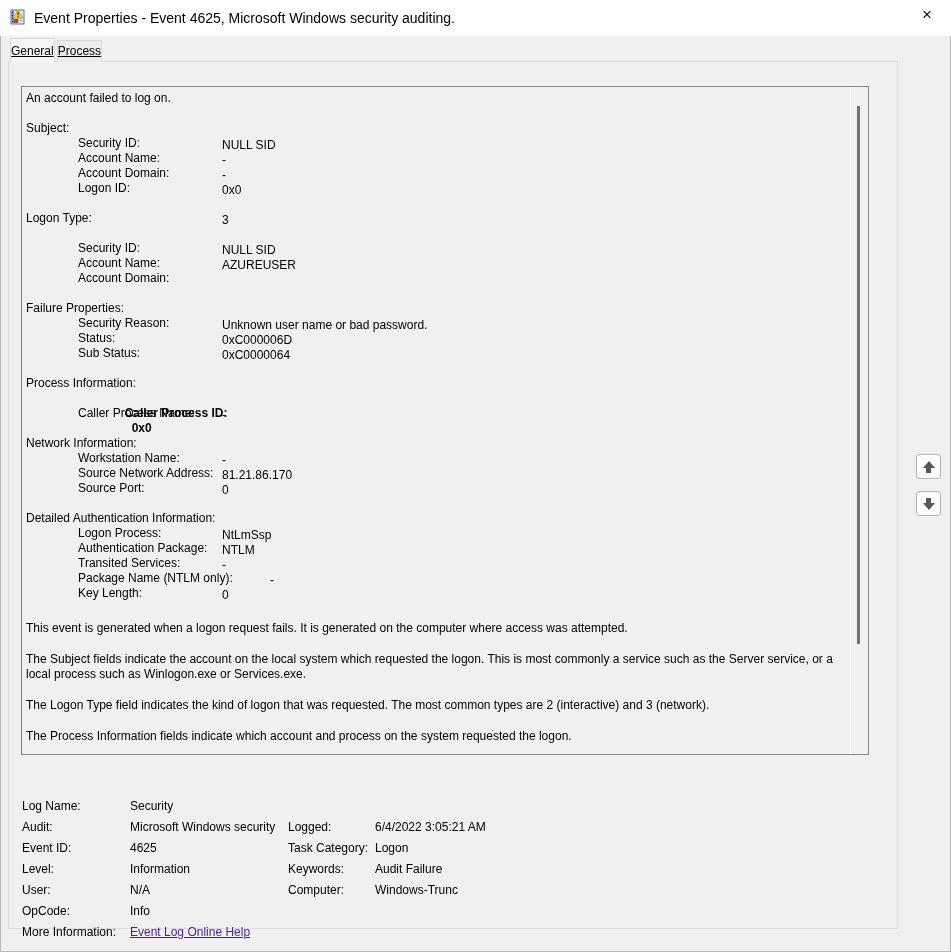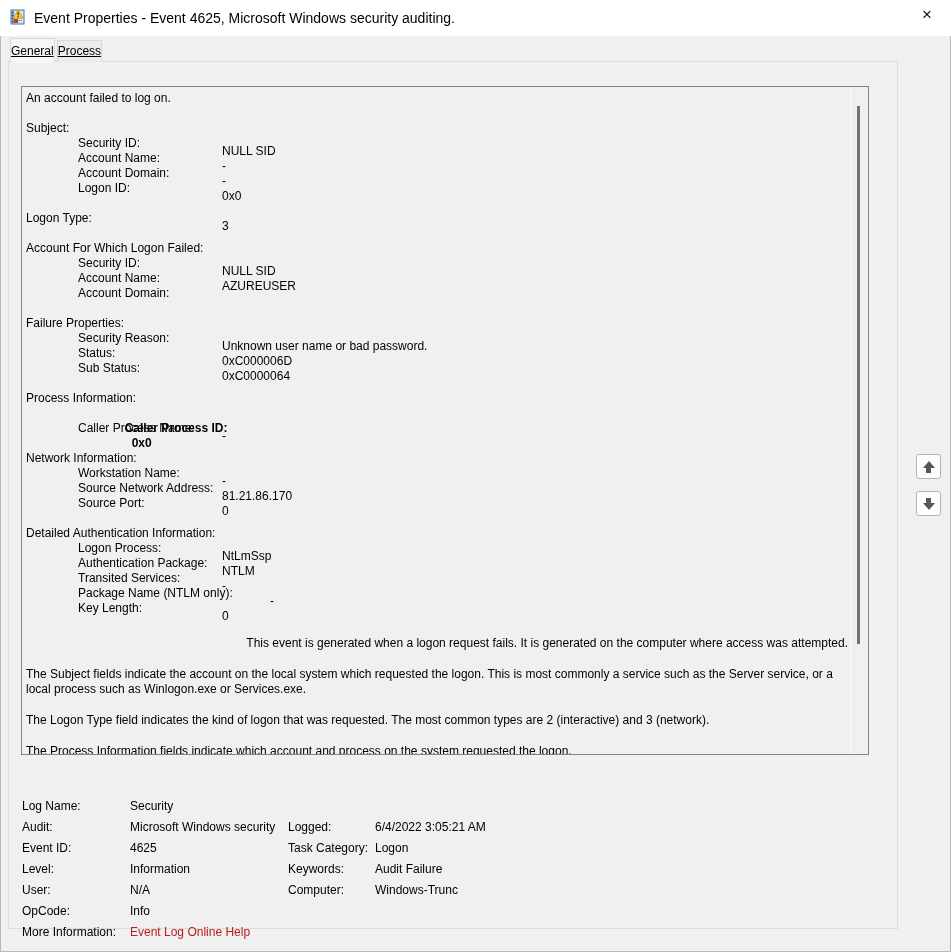--- a/index.html
+++ b/index.html
@@ -18,41 +18,41 @@
   .tab.active{height:24px;line-height:24px;background:#f6f6f6;position:relative;top:1px;}
   
   .page{position:absolute;left:8px;top:61px;width:890px;height:868px;background:#f0f0f0;
         border:1px solid #dcdcdc;box-sizing:border-box;z-index:1;}
   
   .descbox{position:absolute;left:12px;top:15px;width:848px;height:669px;border:1px solid #848484;
            background:#f0f0f0;box-sizing:border-box;overflow:hidden;margin-top:9px;}
   .desc-content{position:absolute;left:0;top:4px;right:18px;}
   .ln{position:relative;height:15px;line-height:15px;white-space:pre;}
   .ln .lbl{position:absolute;left:4px;top:0;}
-  .ln .val{position:absolute;left:200px;top:8px;text-align:right;}
+  .ln .val{position:absolute;left:200px;top:2px;text-align:right;}
   .ln.ind .lbl{left:56px;}
   .ln.far .val{left:248px;}
   .ln.inl{padding-left:56px;}
   .ln.inl .lbl,.ln.inl .val{position:static;font-weight:bold;}
   .ln.inl .val{margin-left:7px;}
   .paras{margin:20px 2px 0 4px;}
   .para{line-height:15px;margin-top:16px;}
-  .para:first-child{margin-top:0;text-align:right;}
+  .para:first-child{margin-top:0;}
   
   .vscroll{position:absolute;top:0;right:0;bottom:0;width:17px;border-left:1px solid #fafafa;background:#f0f0f0;}
   .vthumb{position:absolute;left:6px;top:19px;width:3px;height:538px;background:#737373;cursor:pointer;}
   
   .footer{position:absolute;left:0;top:702px;right:0;margin-top:32px;}
   .frow{position:relative;height:21px;line-height:21px;}
   .frow span{position:absolute;top:0;white-space:nowrap;}
   .frow .fl1{left:13px;}
   .frow .fv1{left:121px;}
   .frow .fl2{left:279px;}
   .frow .fv2{left:366px;}
-  .link{color:#b91c1c;cursor:pointer;}
+  .link{color:#4c1d95;text-decoration:underline;cursor:pointer;}
   
   .evt-btn{position:absolute;left:916px;width:25px;height:25px;background:#fdfdfd;border:1px solid #b5b5b5;
            border-radius:3px;box-sizing:border-box;display:flex;flex-direction:column;align-items:center;
            justify-content:center;cursor:pointer;padding:0;}
   .evt-btn.up{top:454px;}
   .evt-btn.down{top:491px;}
   .tri-up{width:0;height:0;border-left:6px solid transparent;border-right:6px solid transparent;border-bottom:7px solid #575757;}
   .tri-down{width:0;height:0;border-left:6px solid transparent;border-right:6px solid transparent;border-top:7px solid #575757;}
   .stem{width:5px;height:5px;background:#575757;}
 </style>
@@ -136,24 +136,20 @@
             <div class="ln">
               <span class="lbl">Logon Type:</span>
               <span class="val">3</span>
             </div>
 
             <div class="ln">
               <span class="lbl"></span>
               <span class="val"></span>
             </div>
 
-            <div class="ln">
-              <span class="lbl">Account For Which Logon Failed:</span>
-              <span class="val"></span>
-            </div>
 
             <div class="ln ind">
               <span class="lbl">Security ID:</span>
               <span class="val">NULL SID</span>
             </div>
 
             <div class="ln ind">
               <span class="lbl">Account Name:</span>
               <span class="val">AZUREUSER</span>
             </div>

